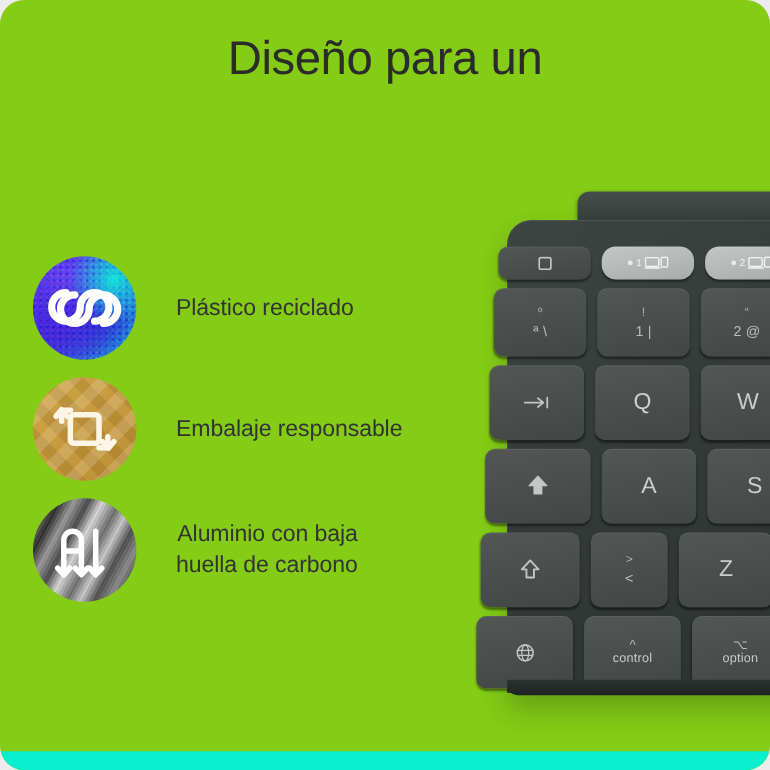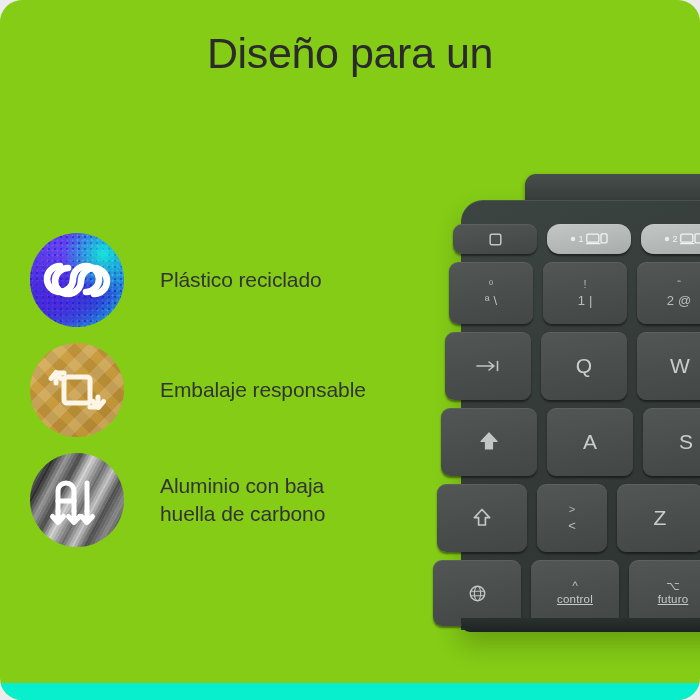--- a/index.html
+++ b/index.html
@@ -31,20 +31,21 @@
   .feature .badge{
     position:absolute;left:0;top:5px;
     width:94px;height:94px;border-radius:50%;
     overflow:hidden;
   }
   .feature .flabel{
     position:absolute;left:130px;top:0;height:104px;
     display:flex;align-items:center;
     font-size:21px;color:#333333;line-height:1.32;
     letter-spacing:-0.1px;
+    text-align:right;
   }
 
   
   .b-plastic{
     background:
       radial-gradient(circle at 78% 22%, #17e6d8 0%, rgba(23,230,216,0) 40%),
       radial-gradient(circle at 24% 70%, #4b27d8 0%, rgba(75,39,216,0) 52%),
       radial-gradient(circle at 30% 24%, #6a43f0 0%, rgba(106,67,240,0) 50%),
       radial-gradient(circle at 62% 60%, #2f2ad0 0%, rgba(47,42,208,0) 55%),
       linear-gradient(135deg,#5b2fe0 0%,#3b2fd6 45%,#18c8d6 100%);
@@ -142,21 +143,21 @@
     line-height:1.35;font-size:12px;color:#b9bebd;
   }
   .key .dual .up{font-size:11px;opacity:.92;}
   .key .dual .dn{font-size:13px;}
   .key .row2{display:flex;align-items:baseline;gap:4px;}
   .key .mod{
     display:flex;flex-direction:column;align-items:center;justify-content:center;
     gap:2px;line-height:1;
   }
   .key .mod .sym{font-size:12px;color:#b6bbba;}
-  .key .mod .txt{font-size:11.5px;color:#c6cac9;letter-spacing:.2px;text-decoration:underline;}
+  .key .mod .txt{font-size:11.5px;color:#c6cac9;letter-spacing:.2px;}
   .key svg{display:block;}
   .fnrow{display:flex;align-items:center;gap:2px;justify-content:center;}
 
   
   .teal-band{
     position:absolute;left:0;bottom:0;width:700px;height:17px;
     background:#07efcd;
     z-index:9;
   }
 </style>
@@ -349,21 +350,21 @@
       <div class="key" style="left:70px;top:360px;width:88px;height:66px;">
         <span class="mod">
           <span class="sym">^</span>
           <span class="txt">control</span>
         </span>
       </div>
 
       <div class="key" style="left:168px;top:360px;width:88px;height:66px;">
         <span class="mod">
           <span class="sym">⌥</span>
-          <span class="txt">futuro</span>
+          <span class="txt">option</span>
         </span>
       </div>
 
     </div>
     <div class="kb-edge"></div>
   </div>
 
   <div class="teal-band"></div>
 
 </div>

